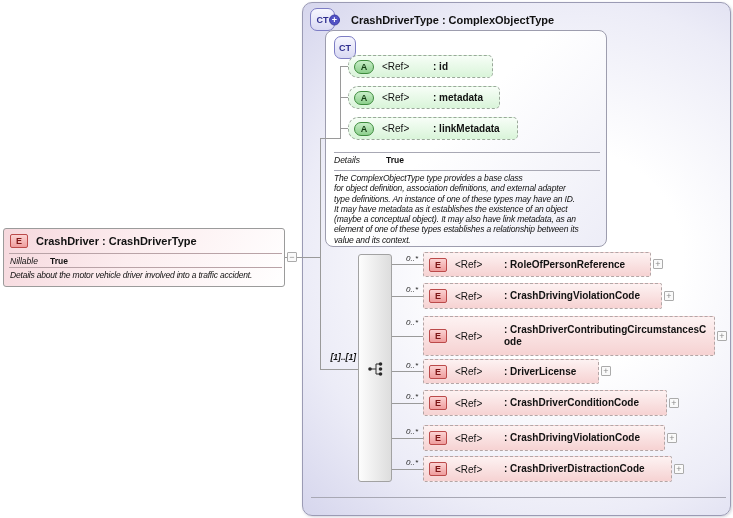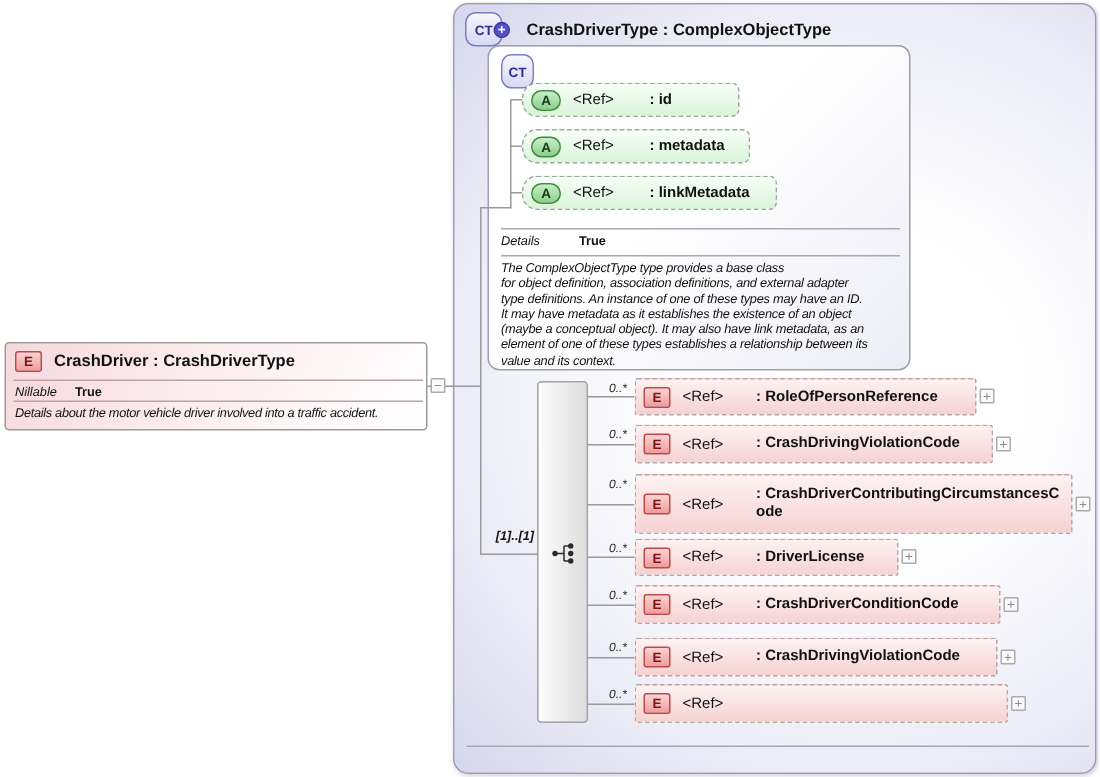--- a/index.html
+++ b/index.html
@@ -278,16 +278,17 @@
   <div class="el-row" style="left:423px; top:425px; width:242px; height:26px;">
     <span class="e-icon">E</span>
     <span class="ref-label" style="width:40px;">&lt;Ref&gt;</span>
     <span class="node-name">: CrashDrivingViolationCode</span>
   </div>
   <div class="toggle-box" style="left:667px; top:433px;">+</div>
 
   <div class="el-row" style="left:423px; top:456px; width:249px; height:26px;">
     <span class="e-icon">E</span>
     <span class="ref-label" style="width:40px;">&lt;Ref&gt;</span>
+    <span class="node-name">: CrashDriverDistractionCode</span>
   </div>
   <div class="toggle-box" style="left:674px; top:464px;">+</div>
 
 </div>
 
 </body></html>

